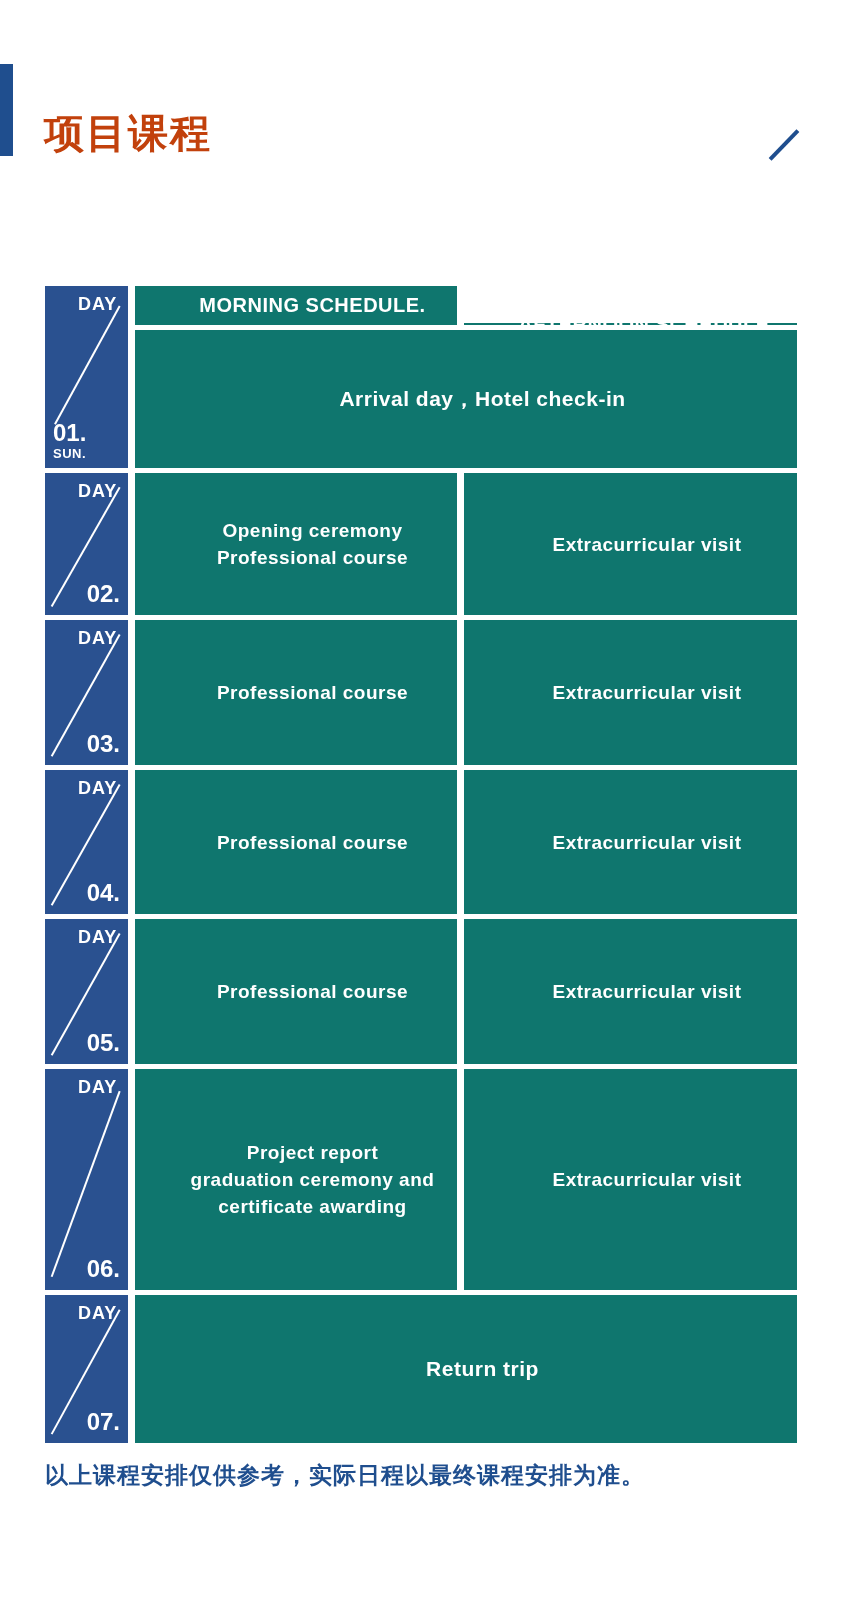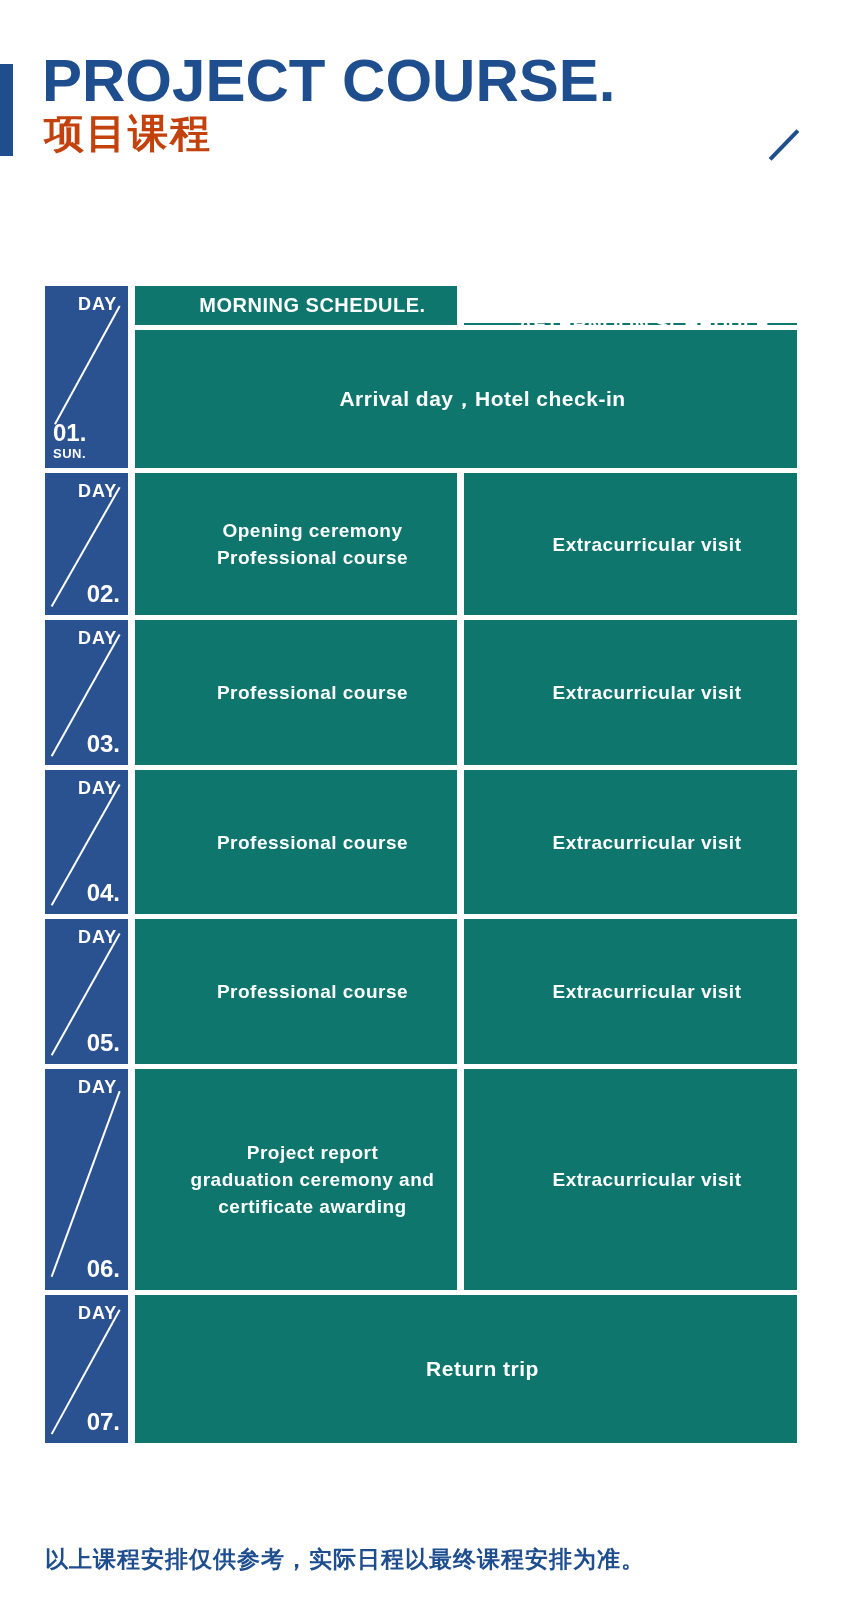--- a/index.html
+++ b/index.html
@@ -74,31 +74,30 @@
   .p-full1 { grid-column:2 / 4; grid-row:2; }
   .p-day2 { grid-column:1; grid-row:3; } .p-m2 { grid-column:2; grid-row:3; } .p-a2 { grid-column:3; grid-row:3; }
   .p-day3 { grid-column:1; grid-row:4; } .p-m3 { grid-column:2; grid-row:4; } .p-a3 { grid-column:3; grid-row:4; }
   .p-day4 { grid-column:1; grid-row:5; } .p-m4 { grid-column:2; grid-row:5; } .p-a4 { grid-column:3; grid-row:5; }
   .p-day5 { grid-column:1; grid-row:6; } .p-m5 { grid-column:2; grid-row:6; } .p-a5 { grid-column:3; grid-row:6; }
   .p-day6 { grid-column:1; grid-row:7; } .p-m6 { grid-column:2; grid-row:7; } .p-a6 { grid-column:3; grid-row:7; }
   .p-day7 { grid-column:1; grid-row:8; } .p-full7 { grid-column:2 / 4; grid-row:8;text-align:right; }
 
   
   .footer-note {
-    position:absolute; left:45px; top:1544px;
+    position:absolute; left:45px; top:1460px;
     font-size:23px; font-weight:bold; color:#1f4e8e; letter-spacing:1px;
   }
 </style>
 </head>
 <body>
 
 <div class="page">
 
   <div class="accent-bar"></div>
-  <h1 class="page-title">PROJECT COURSE.</h1>
   <div class="page-subtitle">项目课程</div>
   <div class="header-slash"></div>
 
 
   <div class="schedule-table">
 
     <div class="cell head p-mhead">MORNING SCHEDULE.</div>
     <div class="cell head p-ahead">AFTERNOON SCHEDULE.</div>
 
     <div class="day-cell p-day1">

